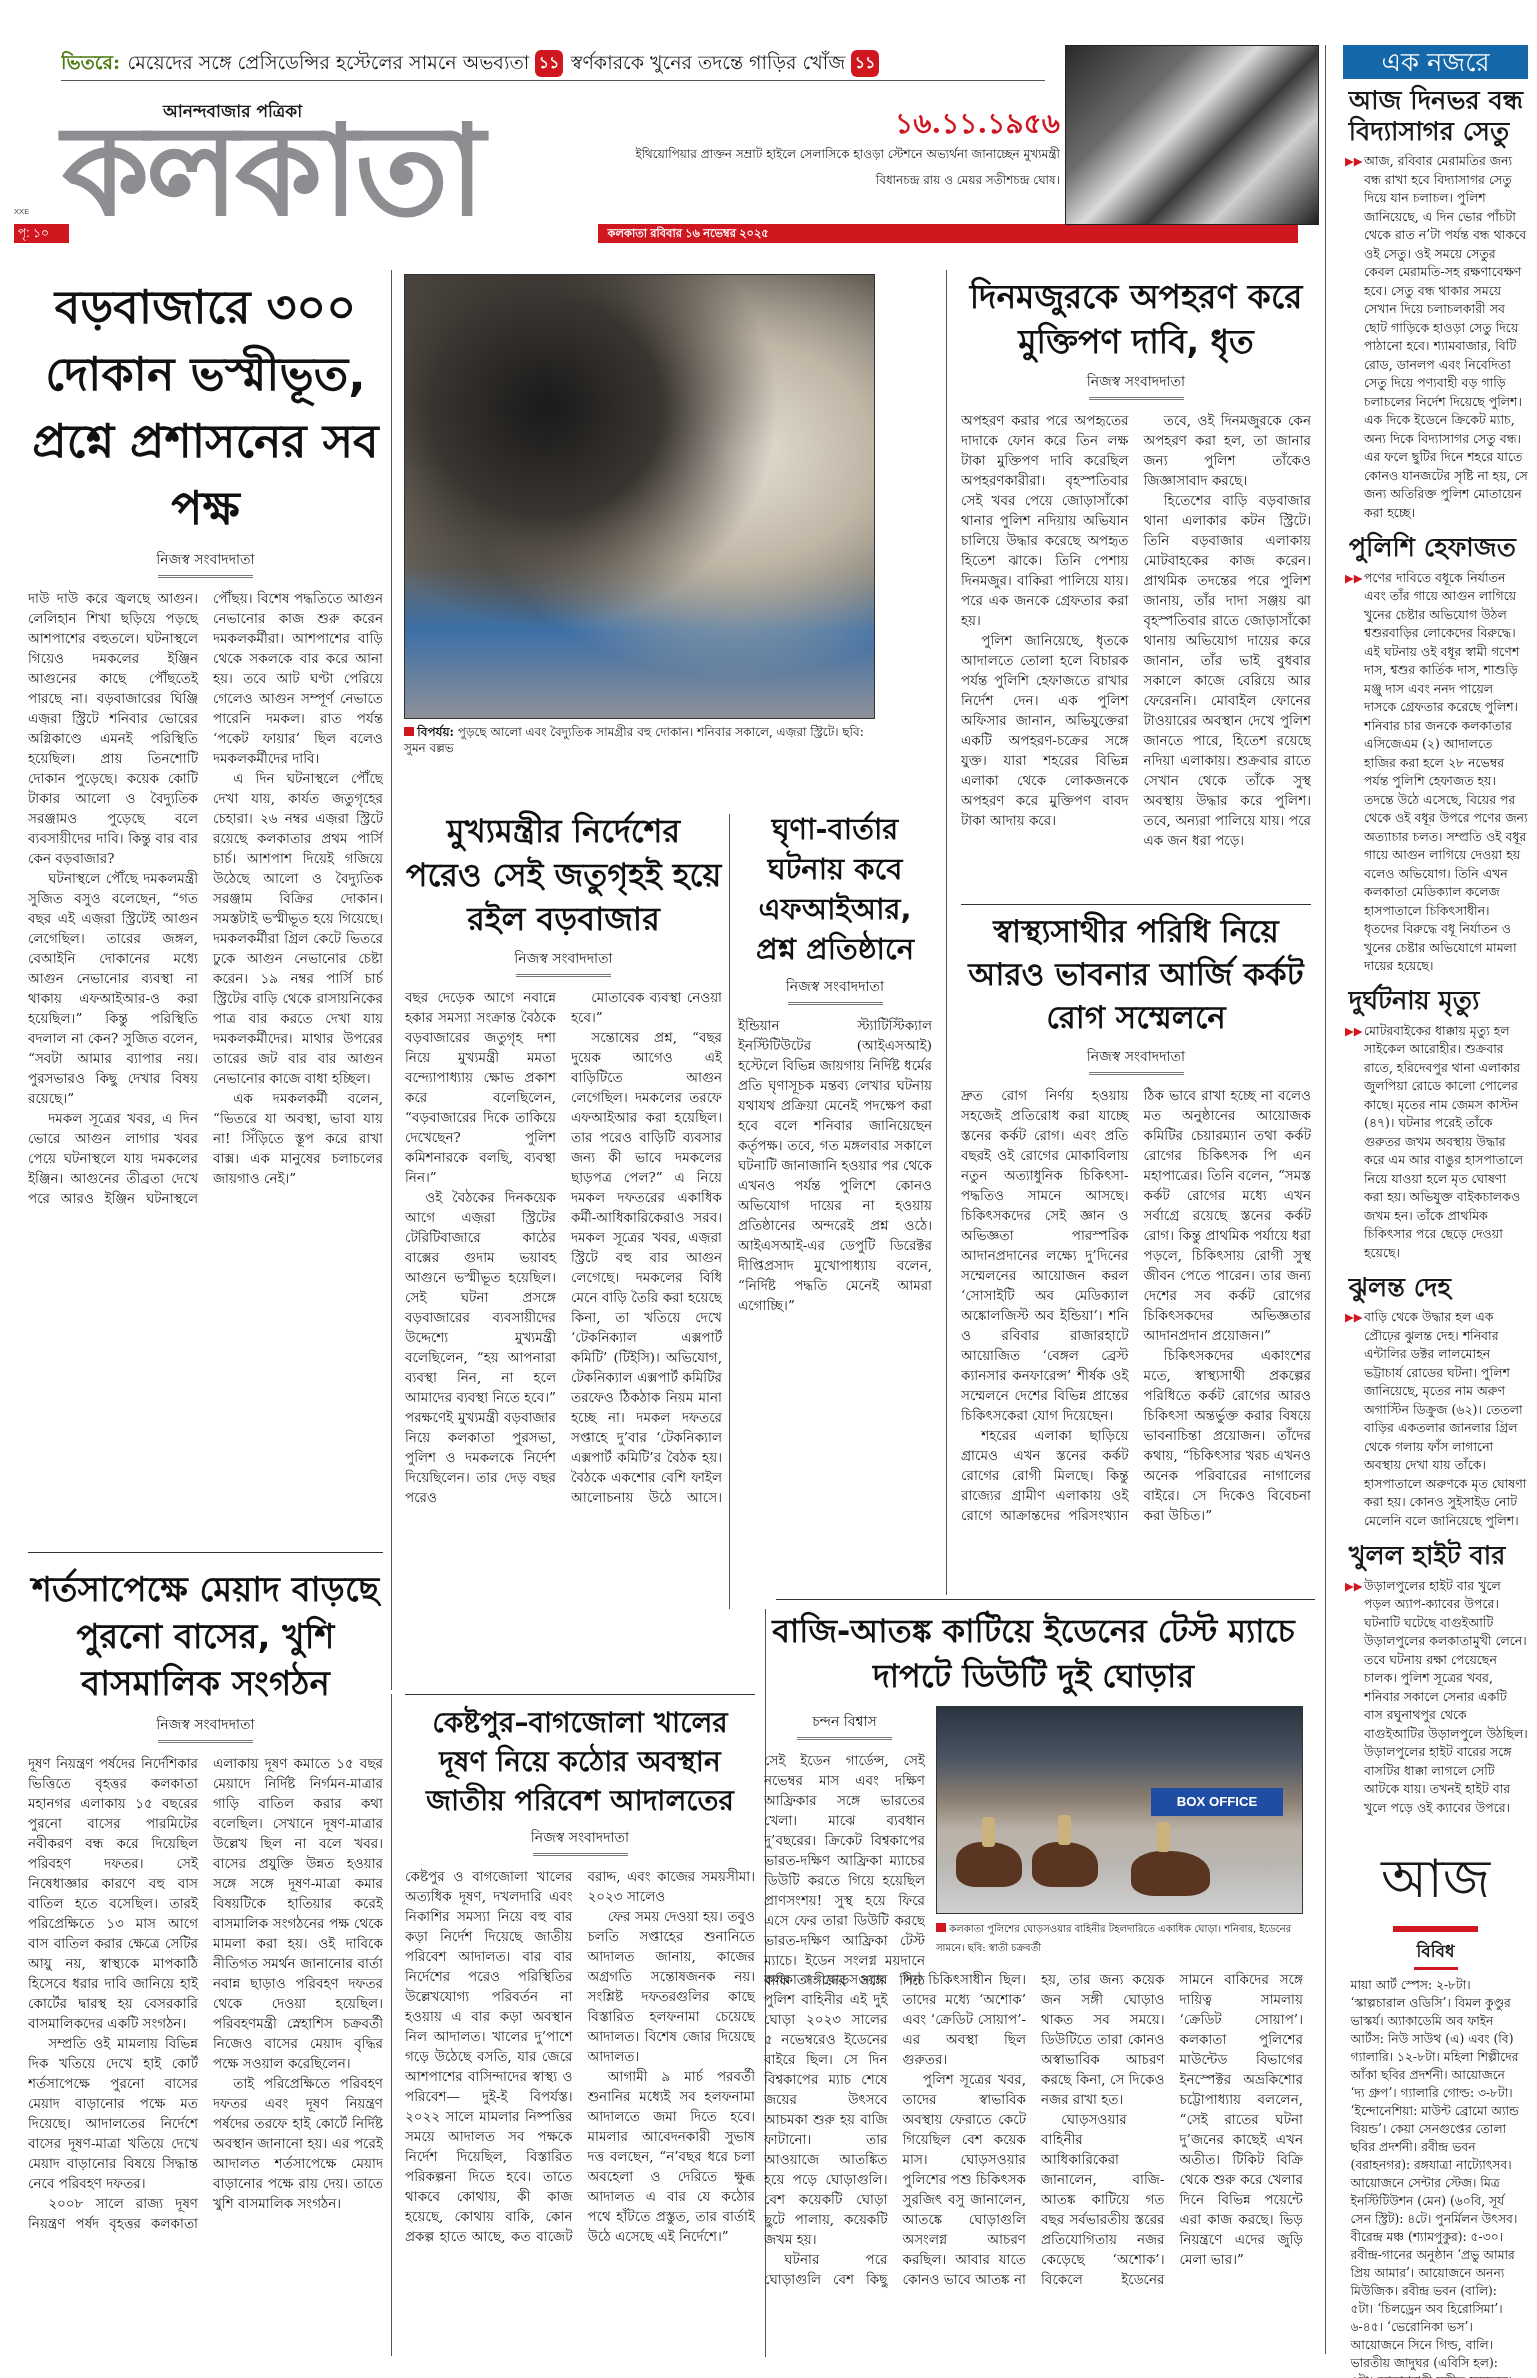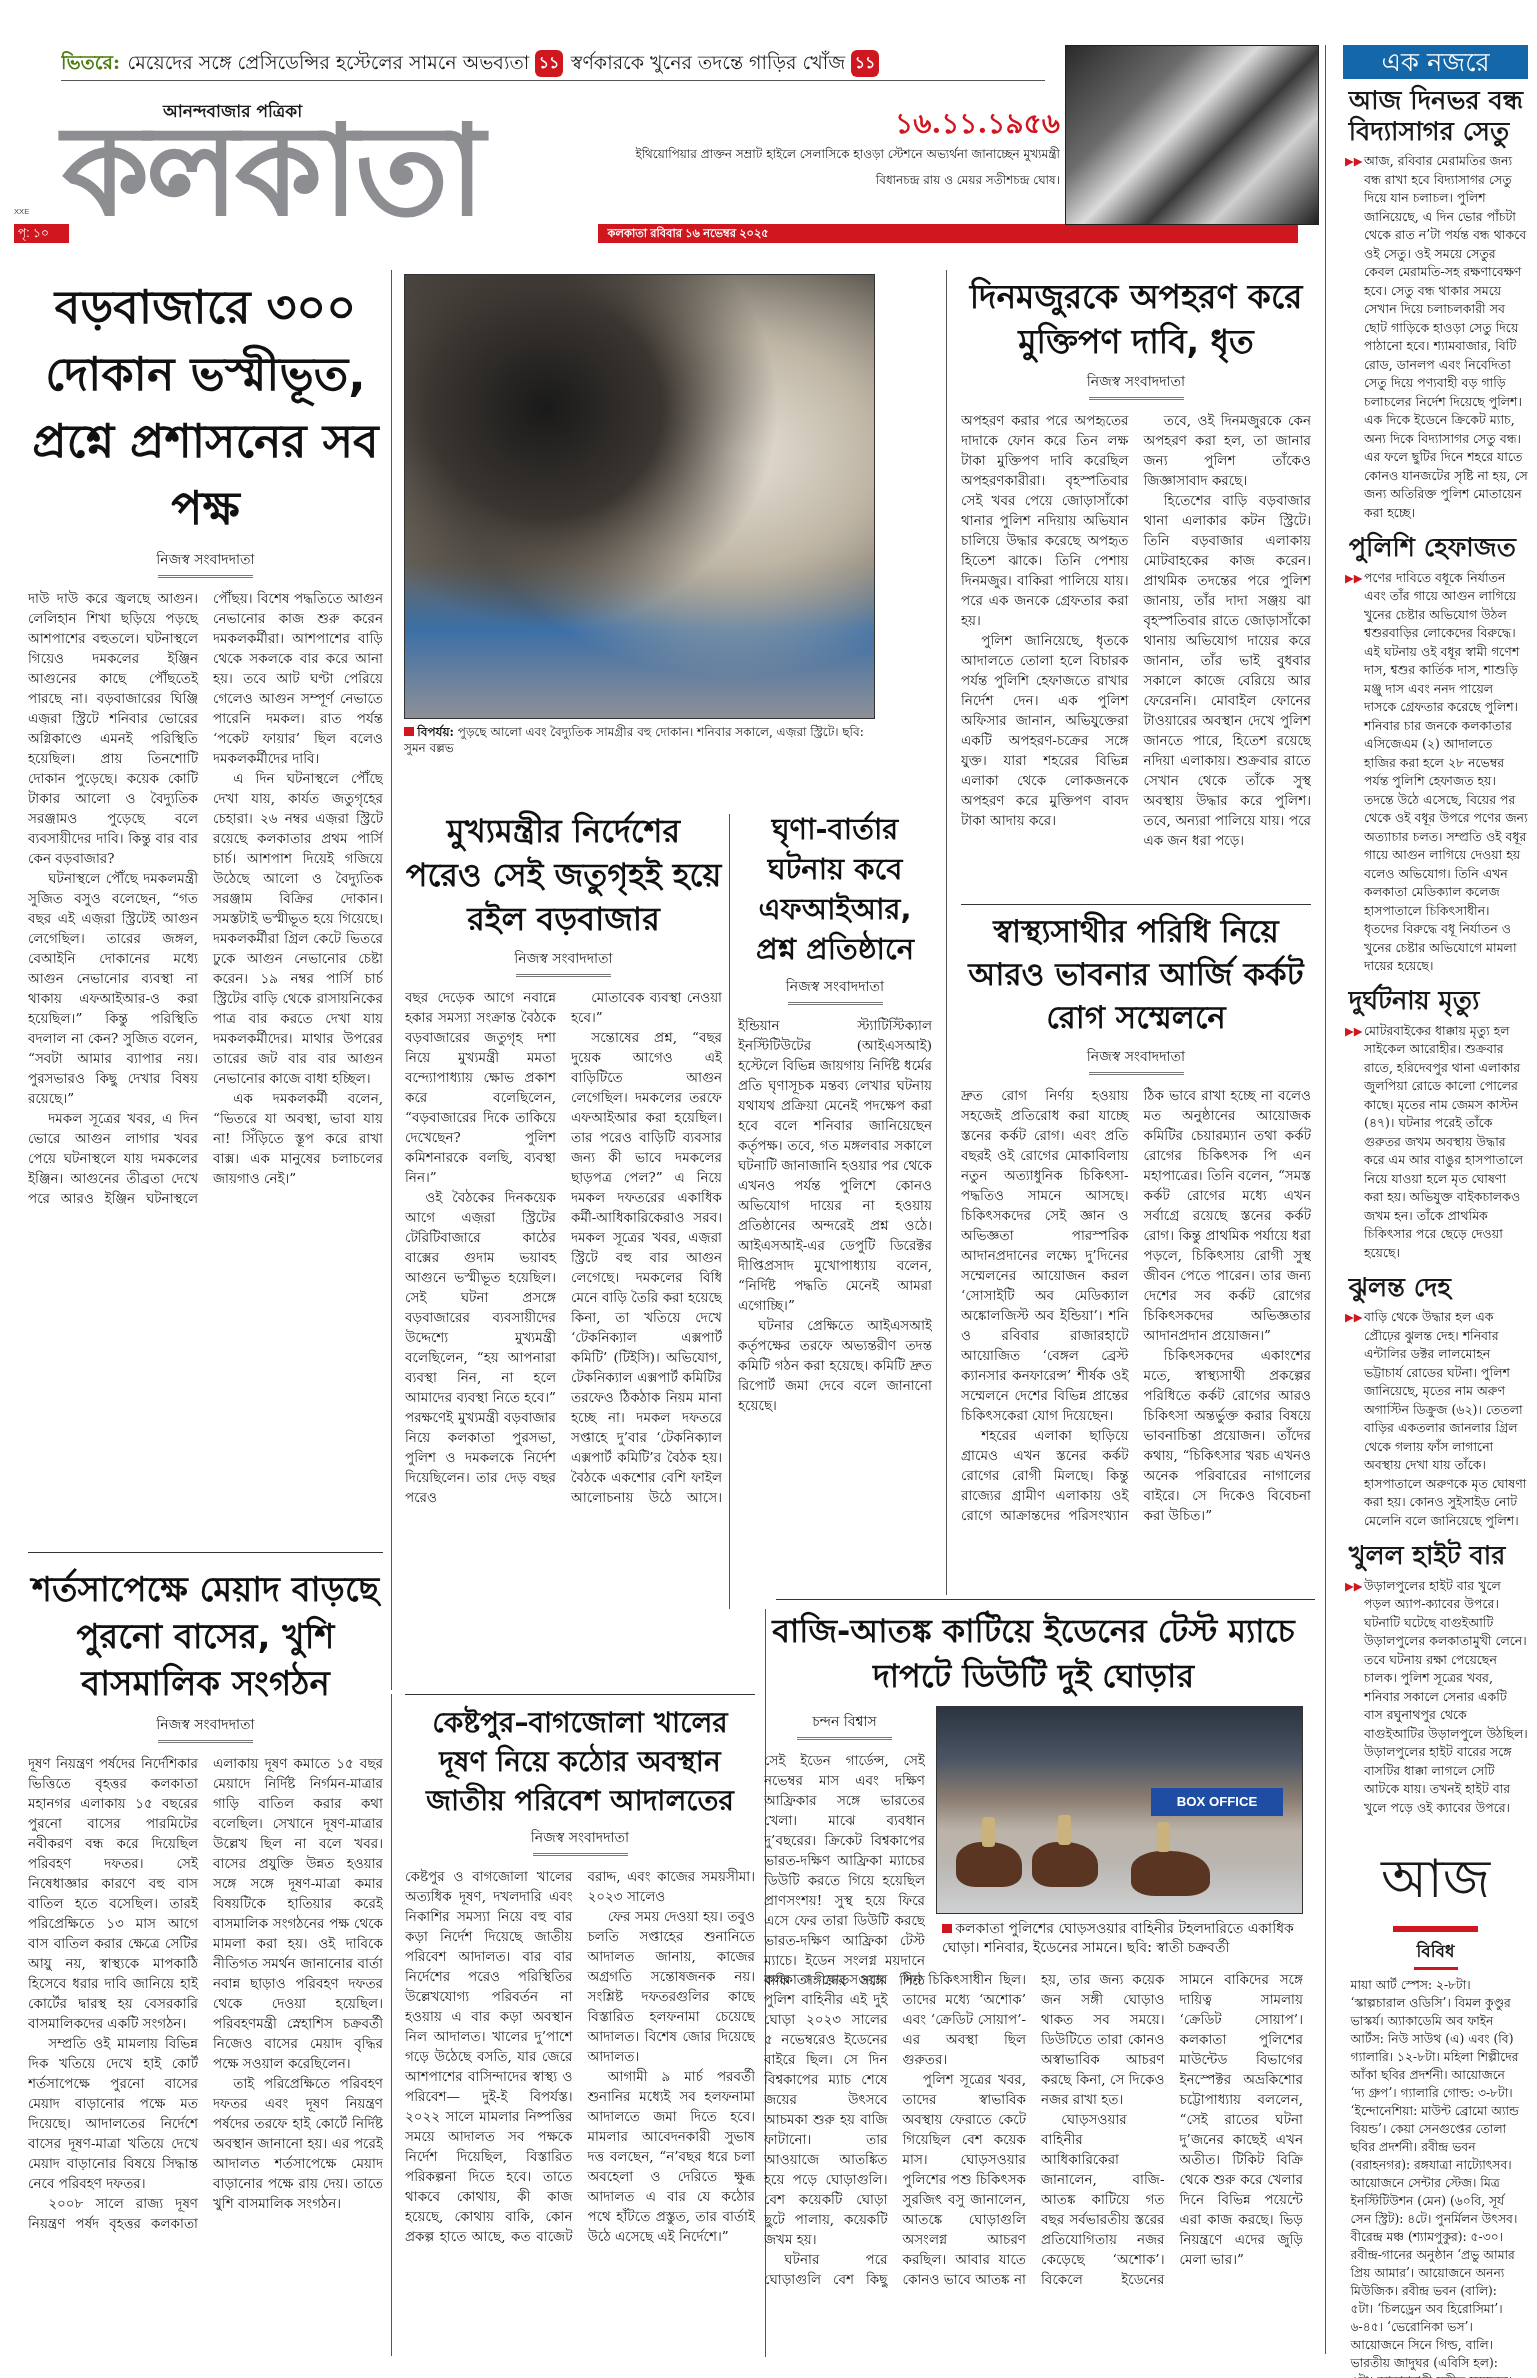--- a/index.html
+++ b/index.html
@@ -90,21 +90,21 @@
 
   .a8 { position: absolute; left: 764px; top: 1609px; width: 539px; }
   .a8 .headline { font-size: 32px; line-height: 45px; }
   .a8-left { position: absolute; left: 0; top: 95px; width: 161px; }
   .a8-left .body { height: 237px; overflow: hidden; }
   .horse-photo { position: absolute; left: 172px; top: 97px; width: 367px; height: 208px; border: 0.9px solid #333; background:
       linear-gradient(180deg, #2b3440 0%, #4a5563 25%, #8c7e72 45%, #bcb3a8 60%, #b9b5b0 75%, #cfd1d3 100%); overflow: hidden; }
   .box-office { position: absolute; right: 19px; top: 81px; width: 132px; height: 28px; background: #1f4da3; color: #fff; font-family: "Liberation Sans", sans-serif; font-weight: bold; font-size: 13.2px; text-align: center; line-height: 28px; }
   .horse { position: absolute; bottom: 26.5px; width: 66px; height: 45px; background: #5a3622; border-radius: 40% 50% 30% 30%; }
   .rider { position: absolute; width: 13.2px; height: 30px; background: #c9b27c; border-radius: 3.8px; }
-  .horse-caption { position: absolute; left: 172px; top: 310px; width: 369px; font-size: 14px; line-height: 19px; margin-left: 6px; }
+  .horse-caption { position: absolute; left: 172px; top: 310px; width: 369px; font-size: 10px; line-height: 19px; }
   .a8-bottom { position: absolute; left: 0; top: 360px; width: 539px; }
   .a8-bottom .body { column-count: 4; height: 388px; overflow: hidden; }
 </style>
 </head>
 <body>
 
 <div class="inside-strip">
   <span class="inside-label">ভিতরে:</span>
   <span class="inside-item">মেয়েদের সঙ্গে প্রেসিডেন্সির হস্টেলের সামনে অভব্যতা</span>
   <span class="inside-page">১১</span>
@@ -155,21 +155,20 @@
   </div>
 </div>
 <div class="vrule" style="left:729px; top:814px; height:795px;"></div>
 
 <div class="a3">
   <div class="headline">ঘৃণা-বার্তার ঘটনায় কবে এফআইআর, প্রশ্ন প্রতিষ্ঠানে</div>
   <div class="byline">নিজস্ব সংবাদদাতা</div>
   <div class="byline-rule"></div>
   <div class="body">
     <p>ইন্ডিয়ান স্ট্যাটিস্টিক্যাল ইনস্টিটিউটের (আইএসআই) হস্টেলে বিভিন্ন জায়গায় নির্দিষ্ট ধর্মের প্রতি ঘৃণাসূচক মন্তব্য লেখার ঘটনায় যথাযথ প্রক্রিয়া মেনেই পদক্ষেপ করা হবে বলে শনিবার জানিয়েছেন কর্তৃপক্ষ। তবে, গত মঙ্গলবার সকালে ঘটনাটি জানাজানি হওয়ার পর থেকে এখনও পর্যন্ত পুলিশে কোনও অভিযোগ দায়ের না হওয়ায় প্রতিষ্ঠানের অন্দরেই প্রশ্ন ওঠে। আইএসআই-এর ডেপুটি ডিরেক্টর দীপ্তিপ্রসাদ মুখোপাধ্যায় বলেন, “নির্দিষ্ট পদ্ধতি মেনেই আমরা এগোচ্ছি।”</p>
-    <p>ঘটনার প্রেক্ষিতে আইএসআই কর্তৃপক্ষের তরফে অভ্যন্তরীণ তদন্ত কমিটি গঠন করা হয়েছে। কমিটি দ্রুত রিপোর্ট জমা দেবে বলে জানানো হয়েছে।</p>
   </div>
 </div>
 
 <div class="a4">
   <div class="headline">দিনমজুরকে অপহরণ করে মুক্তিপণ দাবি, ধৃত</div>
   <div class="byline">নিজস্ব সংবাদদাতা</div>
   <div class="byline-rule"></div>
   <div class="body">
     <p>অপহরণ করার পরে অপহৃতের দাদাকে ফোন করে তিন লক্ষ টাকা মুক্তিপণ দাবি করেছিল অপহরণকারীরা। বৃহস্পতিবার সেই খবর পেয়ে জোড়াসাঁকো থানার পুলিশ নদিয়ায় অভিযান চালিয়ে উদ্ধার করেছে অপহৃত হিতেশ ঝাকে। তিনি পেশায় দিনমজুর। বাকিরা পালিয়ে যায়। পরে এক জনকে গ্রেফতার করা হয়।</p>
     <p>পুলিশ জানিয়েছে, ধৃতকে আদালতে তোলা হলে বিচারক পর্যন্ত পুলিশি হেফাজতে রাখার নির্দেশ দেন। এক পুলিশ অফিসার জানান, অভিযুক্তেরা একটি অপহরণ-চক্রের সঙ্গে যুক্ত। যারা শহরের বিভিন্ন এলাকা থেকে লোকজনকে অপহরণ করে মুক্তিপণ বাবদ টাকা আদায় করে।</p>

